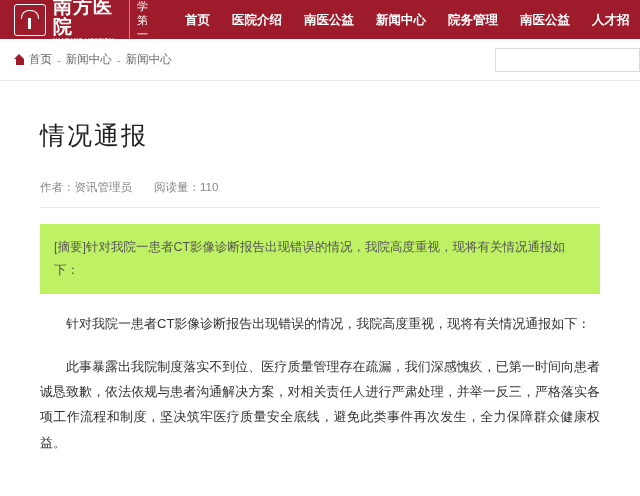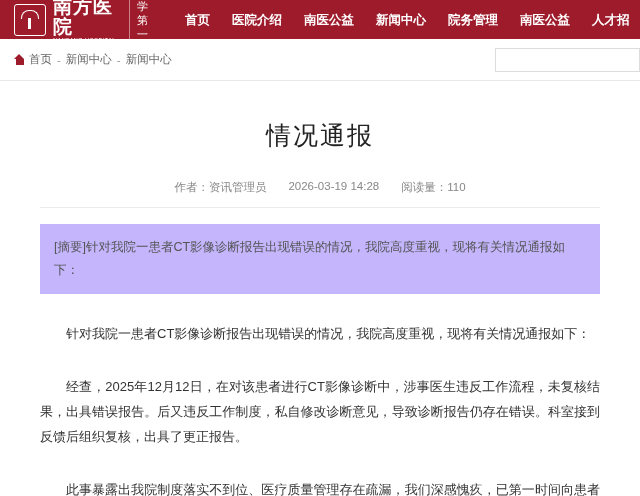--- a/index.html
+++ b/index.html
@@ -164,54 +164,53 @@
     font-family: "Liberation Sans", sans-serif;
     color: #333;
   }
 
   
   .article {
     padding: 0 40px;
     box-sizing: border-box;
   }
   .title {
-    text-align: center;
     font-size: 25px;
     color: #222;
     font-weight: normal;
     letter-spacing: 2px;
     margin: 38px 0 0 0;
     font-family: "DejaVu Sans", sans-serif;
   }
   .meta {
     margin-top: 28px;
     text-align: center;
     font-size: 11.5px;
     color: #888;
     display: flex;
-    justify-content: center;
+    justify-content: flex-start;
     gap: 22px;
   }
   .meta-divider {
     margin-top: 12px;
     border-bottom: 1px solid #ececec;
   }
 
   .summary {
     margin-top: 16px;
-    background: #c4b5fd;
+    background: #bef264;
     padding: 12px 14px;
     font-size: 12.5px;
     line-height: 1.85;
     color: #555;
     box-sizing: border-box;
   }
 
   .para {
-    margin-top: 27px;
+    margin-top: 17px;
     font-size: 13px;
     line-height: 1.95;
     color: #333;
     text-align: justify;
     text-indent: 2em;
   }
 </style>
 </head>
 <body>
 
@@ -251,24 +250,22 @@
   <div class="search-box">
     <input type="text" placeholder="" style="">
   </div>
 </div>
 
 <div class="article">
   <h1 class="title">情况通报</h1>
 
   <div class="meta">
     <span>作者：资讯管理员</span>
-    <span>2026-03-19 14:28</span>
     <span>阅读量：110</span>
   </div>
   <div class="meta-divider"></div>
 
   <div class="summary">[摘要]针对我院一患者CT影像诊断报告出现错误的情况，我院高度重视，现将有关情况通报如下：</div>
 
   <p class="para">针对我院一患者CT影像诊断报告出现错误的情况，我院高度重视，现将有关情况通报如下：</p>
-  <p class="para">经查，2025年12月12日，在对该患者进行CT影像诊断中，涉事医生违反工作流程，未复核结果，出具错误报告。后又违反工作制度，私自修改诊断意见，导致诊断报告仍存在错误。科室接到反馈后组织复核，出具了更正报告。</p>
   <p class="para">此事暴露出我院制度落实不到位、医疗质量管理存在疏漏，我们深感愧疚，已第一时间向患者诚恳致歉，依法依规与患者沟通解决方案，对相关责任人进行严肃处理，并举一反三，严格落实各项工作流程和制度，坚决筑牢医疗质量安全底线，避免此类事件再次发生，全力保障群众健康权益。</p>
 
 </div>
 
 </body></html>

